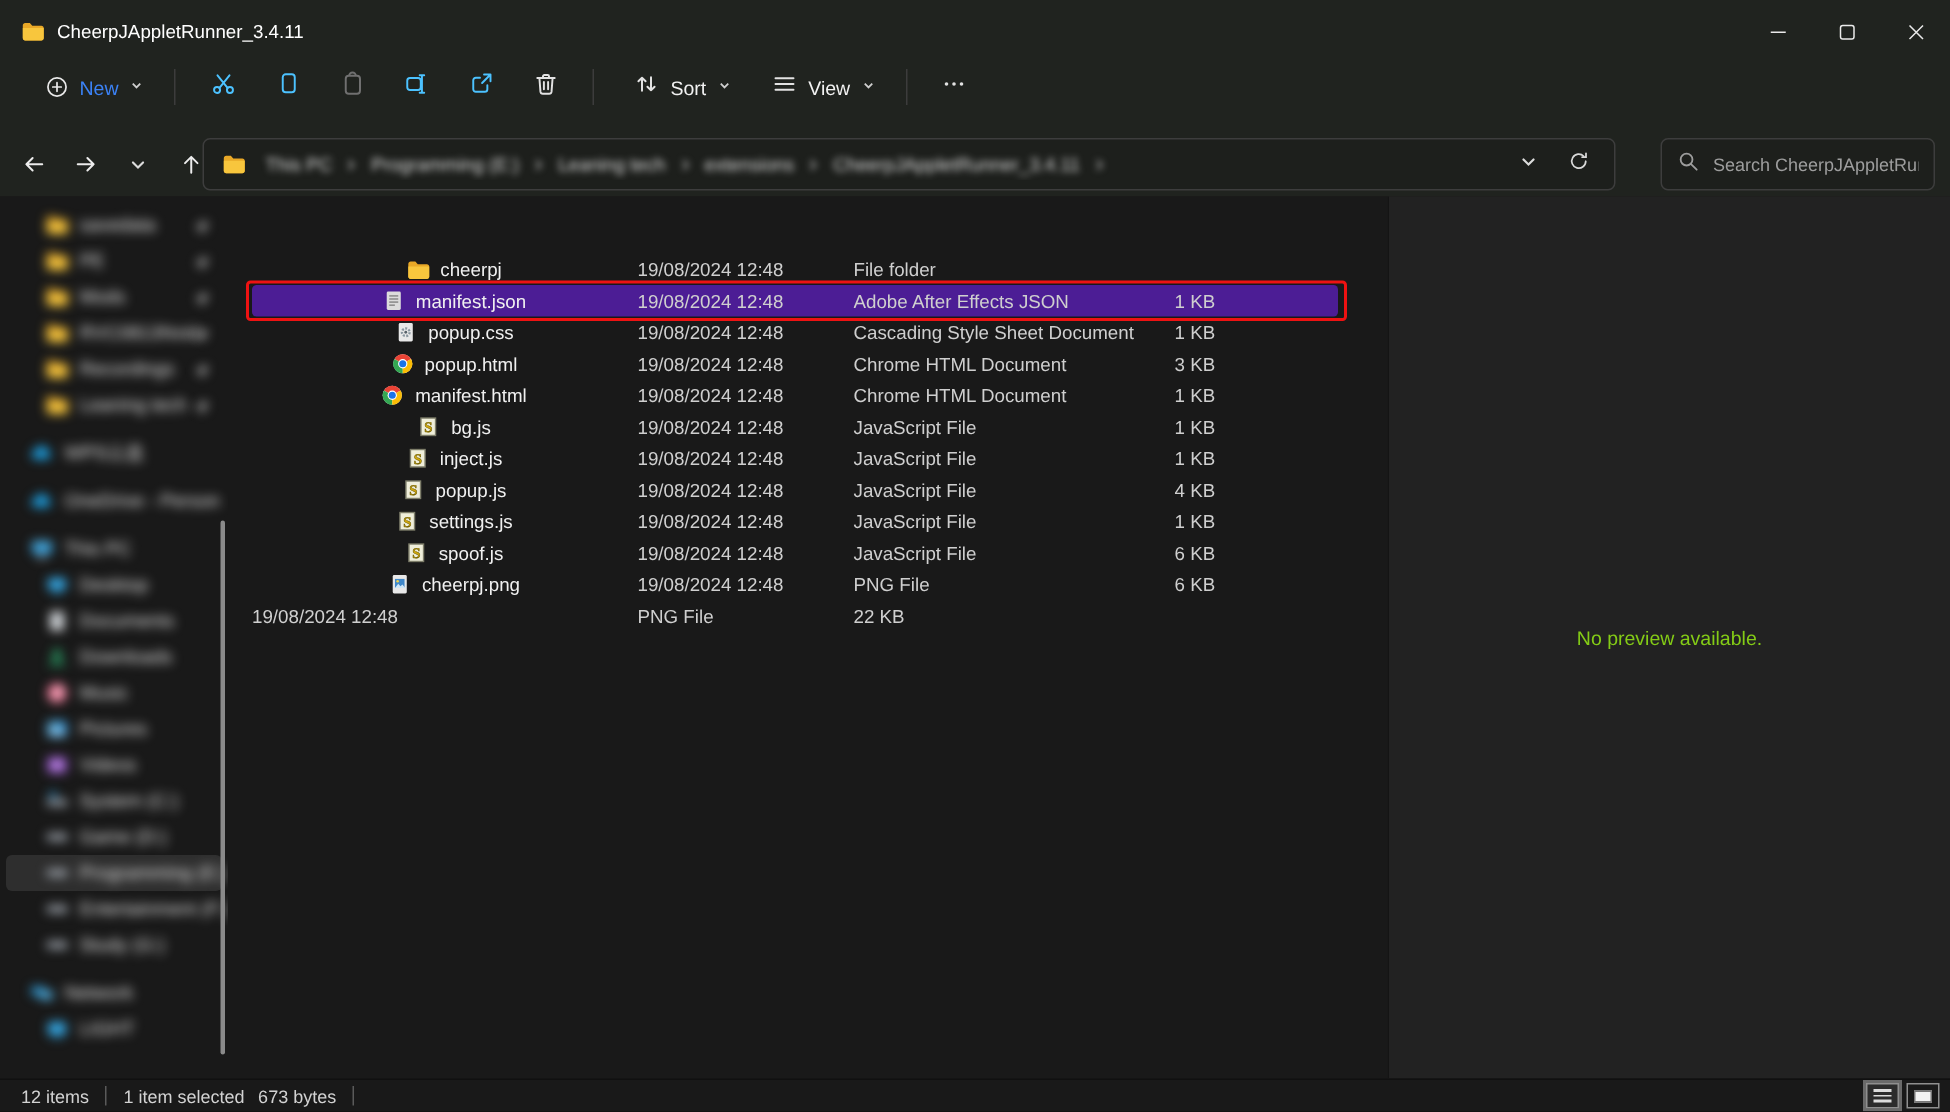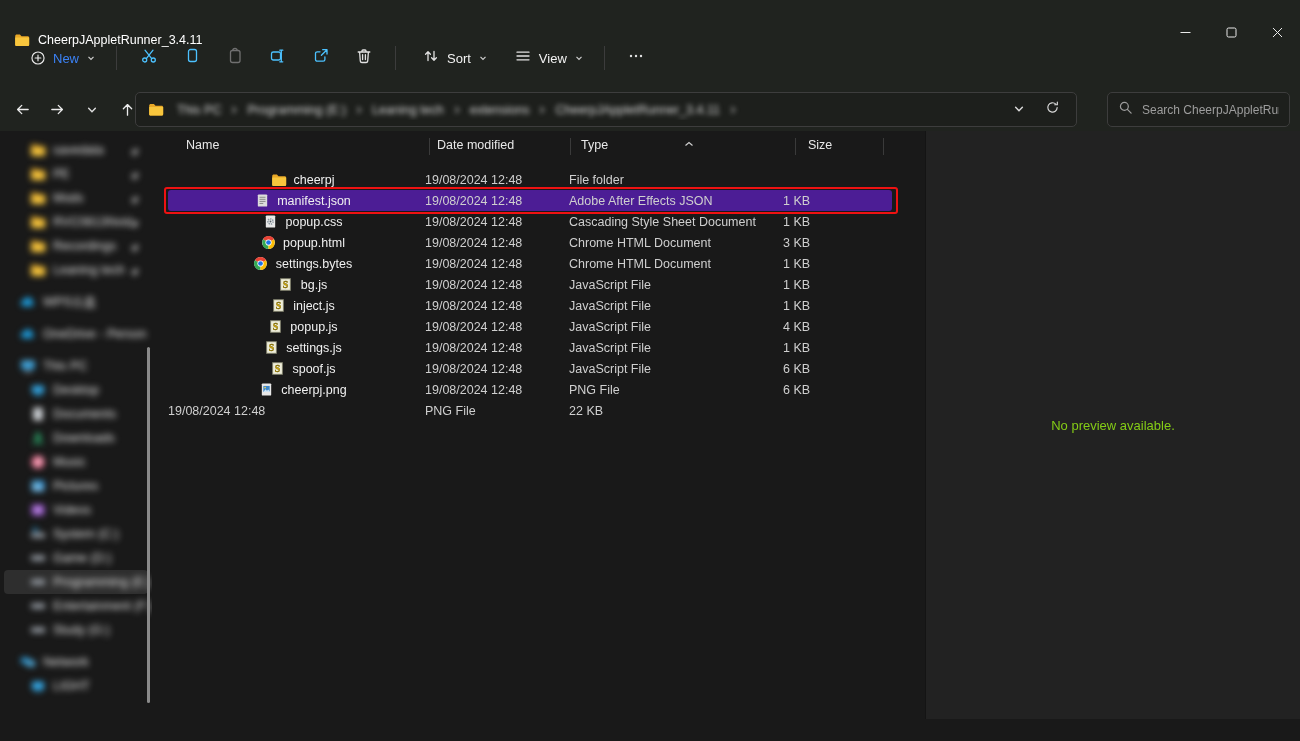--- a/index.html
+++ b/index.html
@@ -3,21 +3,21 @@
 <meta charset="utf-8">
 <style>
   * { margin:0; padding:0; box-sizing:border-box; }
   html,body { width:1300px; height:741px; background:#101010; }
   body { font-family:"Liberation Sans", sans-serif; color:#f0f0f0; overflow:hidden; }
   .window { position:relative; width:1300px; height:741px; background:#191919; overflow:hidden; }
 
   
   .top-region { position:absolute; left:0; top:0; width:1300px; height:131px; background:#20231f; }
 
-  .titlebar { position:absolute; left:0; top:16px; width:100%; height:32px; display:flex; align-items:flex-end; }
+  .titlebar { position:absolute; left:0; top:5px; width:100%; height:32px; display:flex; align-items:center; }
   .title-left { display:flex; align-items:center; gap:8px; padding-left:14px; flex:1; }
   .title-text { font-size:12.5px; color:#ffffff; }
   .caption-btns { display:flex; height:32px; }
   .cap-btn { width:46px; height:32px; display:flex; align-items:center; justify-content:center; }
 
   .toolbar { position:absolute; left:0; top:32px; width:100%; height:52px; display:flex; align-items:center; padding-left:20px; }
   .tb-new { display:flex; align-items:center; gap:7px; padding:0 10px; height:36px; border-radius:4px; }
   .tb-new-label { font-size:13px; color:#3b82f6; }
   .tb-div { width:1px; height:24px; background:#3c3c3c; margin:0 10px; }
   .tb-btn { width:43px; height:36px; display:flex; align-items:center; justify-content:center; border-radius:4px; }
@@ -555,33 +555,20 @@
               </svg>
             </span>
             <span class="slabel">LIGHT</span>
           </span>
         </div>
       </div>
   </div>
   <div class="side-scrollbar"></div>
 
   <div class="filearea">
-    <div class="colheader">
-      <span class="hcell" style="left:34px">Name</span>
-      <span class="hcell" style="left:285px">Date modified</span>
-      <span class="hcell" style="left:429px">Type</span>
-      <span class="hcell" style="left:656px">Size</span>
-      <span class="hdiv" style="left:277px"></span>
-      <span class="hdiv" style="left:418px"></span>
-      <span class="hdiv" style="left:643px"></span>
-      <span class="hdiv" style="left:731px"></span>
-      <span class="sort-caret"><svg width="10" height="6" viewBox="0 0 10 6" fill="none" stroke="#cfcfcf" stroke-width="1.2">
-            <path d="M1.5 4.5L5 1.5l3.5 3"></path>
-          </svg></span>
-    </div>
     <div id="file-rows">
       <div class="annotation-box"></div>
     <div class="file-row">
           <span class="fcell namec">
             <span class="ficon">
               <svg width="16" height="16" viewBox="0 0 16 16">
                 <path d="M1.2 4c0-.9.7-1.6 1.6-1.6h3.1l1.6 1.8h6.1c.9 0 1.6.7 1.6 1.6v6.6c0 .9-.7 1.6-1.6 1.6H2.8c-.9 0-1.6-.7-1.6-1.6z" fill="#e9a827"></path>
                 <path d="M1.2 5.6h13.9v6.8c0 .9-.7 1.6-1.6 1.6H2.8c-.9 0-1.6-.7-1.6-1.6z" fill="#f8c63d"></path>
               </svg>
             </span>
@@ -646,21 +633,21 @@
             <span class="ficon">
               <svg width="15" height="15" viewBox="0 0 16 16">
                 <circle cx="8" cy="8" r="6.8" fill="#fff"></circle>
                 <path d="M8 8L2.1 4.6A6.8 6.8 0 0 1 13.9 4.6z" fill="#ea4335"></path>
                 <path d="M8 8L2.1 4.6A6.8 6.8 0 0 0 8 14.8z" fill="#34a853"></path>
                 <path d="M8 8v6.8A6.8 6.8 0 0 0 13.9 4.6z" fill="#fbbc05"></path>
                 <circle cx="8" cy="8" r="3.3" fill="#fff"></circle>
                 <circle cx="8" cy="8" r="2.5" fill="#1a73e8"></circle>
               </svg>
             </span>
-            <span>settings.bytes</span>
+            <span>manifest.html</span>
           </span>
           <span class="fcell">19/08/2024 12:48</span>
           <span class="fcell">Chrome HTML Document</span>
           <span class="fcell sizec">1 KB</span>
         </div>
         <div class="file-row">
           <span class="fcell namec">
             <span class="ficon">
               <svg width="15" height="15" viewBox="0 0 16 16">
                 <rect x="2.8" y="1.8" width="10.4" height="12.4" fill="#efeeda" stroke="#7e7e6a" stroke-width="1"></rect>
@@ -750,14 +737,33 @@
           <span class="fcell">PNG File</span>
           <span class="fcell sizec">22 KB</span>
         </div>
       </div>
   </div>
 
   <div class="preview">
     <span class="preview-text">No preview available.</span>
   </div>
 
+  <div class="statusbar">
+    <span>12 items</span>
+    <span class="sb-div"></span>
+    <span>1 item selected</span>
+    <span class="sb-sel-size">673 bytes</span>
+    <span class="sb-div"></span>
+    <div class="sb-right">
+      <div class="vt active">
+          <div class="vt-lines">
+            <span></span>
+            <span></span>
+            <span></span>
+          </div>
+        </div>
+      <div class="vt">
+          <div class="vt-thumb"></div>
+        </div>
+    </div>
+  </div>
 
 </div>
 
 </body></html>

